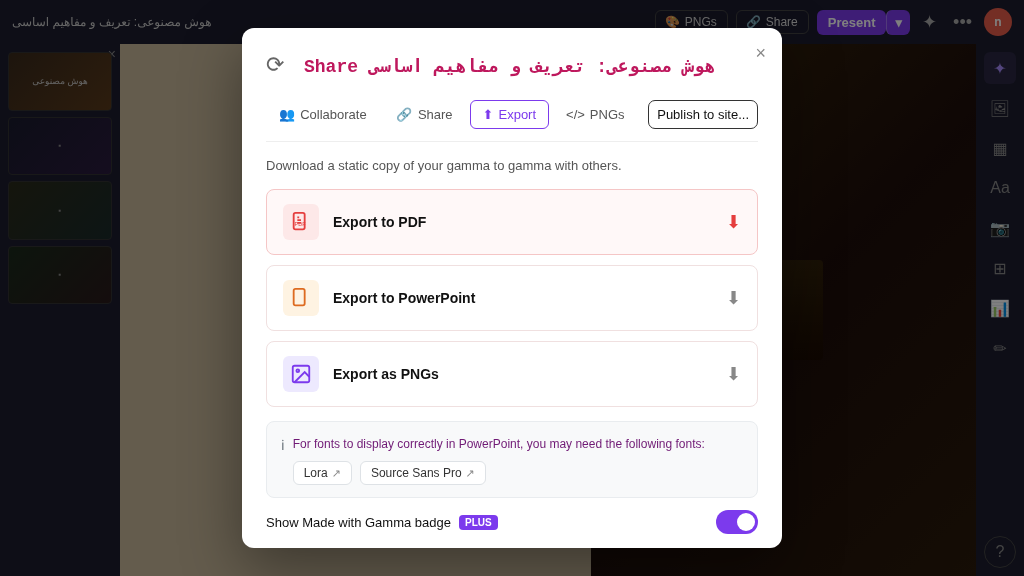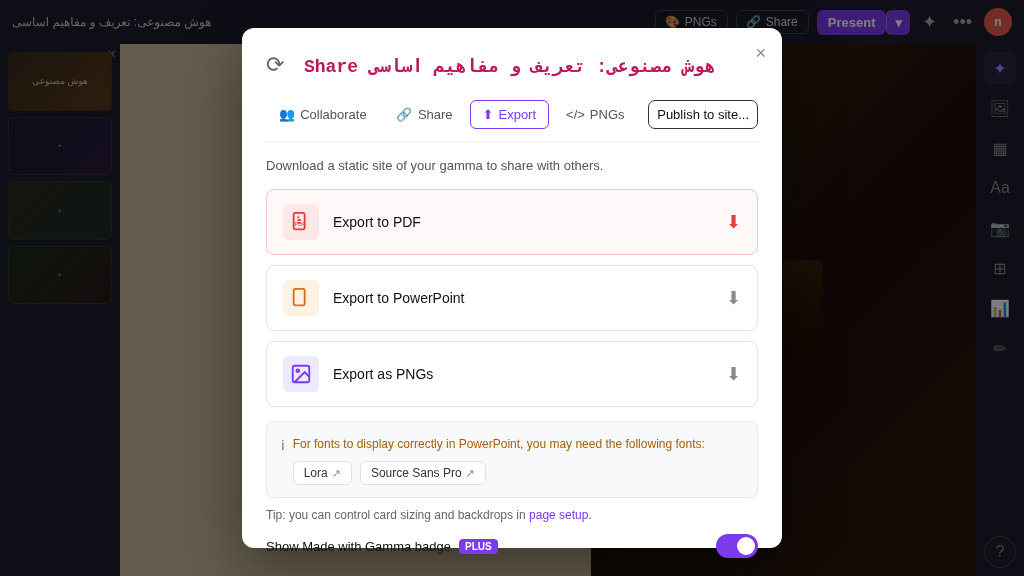--- a/index.html
+++ b/index.html
@@ -345,21 +345,21 @@
       justify-content: center;
       font-size: 18px;
       flex-shrink: 0;
     }
     .export-icon.pdf { background: #fde8e8; color: #e53e3e; }
     .export-icon.ppt { background: #fef3e2; color: #dd6b20; }
     .export-icon.png { background: #ede9fe; color: #7c3aed; }
     .export-label {
       flex: 1;
       font-size: 14px;
-      font-weight: 400;
+      font-weight: 700;
       color: #111;
     }
     .export-download {
       color: #888;
       font-size: 18px;
     }
     .export-download.pdf { color: #e53e3e; }
 
     
     .fonts-notice {
@@ -373,21 +373,21 @@
       gap: 8px;
     }
     .fonts-notice-icon {
       color: #6c757d;
       font-size: 14px;
       margin-top: 1px;
       flex-shrink: 0;
     }
     .fonts-notice-text {
       font-size: 12px;
-      color: #a16207;
+      color: #701a75;
       line-height: 1.5;
     }
     .font-tags {
       display: flex;
       gap: 8px;
       margin-top: 8px;
     }
     .font-tag {
       display: flex;
       align-items: center;
@@ -544,21 +544,21 @@
         <span class="tab-icon">⬆</span>
         <span>Export</span>
       </div>
       <div class="tab-item">
         <span class="tab-icon">&lt;/&gt;</span>
         <span>PNGs</span>
       </div>
       <button class="publish-btn">Publish to site...</button>
     </div>
 
-    <p class="modal-desc">Download a static site of your gamma to share with others.</p>
+    <p class="modal-desc">Download a static copy of your gamma to gamma with others.</p>
 
     <div class="export-option pdf">
       <div class="export-icon pdf">
         <svg width="22" height="22" viewBox="0 0 24 24" fill="none" stroke="#e53e3e" stroke-width="2">
           <rect x="4" y="2" width="12" height="18" rx="2"></rect>
           <path d="M8 10h4M8 13h4M8 7h2"></path>
           <text x="5" y="16" font-size="6" fill="#e53e3e" stroke="none">PDF</text>
         </svg>
       </div>
       <span class="export-label">Export to PDF</span>
@@ -597,23 +597,20 @@
             <span class="font-tag-ext">↗</span>
           </button>
           <button class="font-tag">
             <span>Source Sans Pro</span>
             <span class="font-tag-ext">↗</span>
           </button>
         </div>
       </div>
     </div>
 
-    <p class="tip-text">
-      <span>Tip: you can control card sizing and backdrops in </span><a class="tip-link">page setup</a><span>.</span>
-    </p>
 
     <div class="badge-row">
       <span class="badge-label">
         <span>Show Made with Gamma badge</span>
         <span class="plus-badge">PLUS</span>
       </span>
       <div class="toggle">
         <div class="toggle-knob"></div>
       </div>
     </div>

